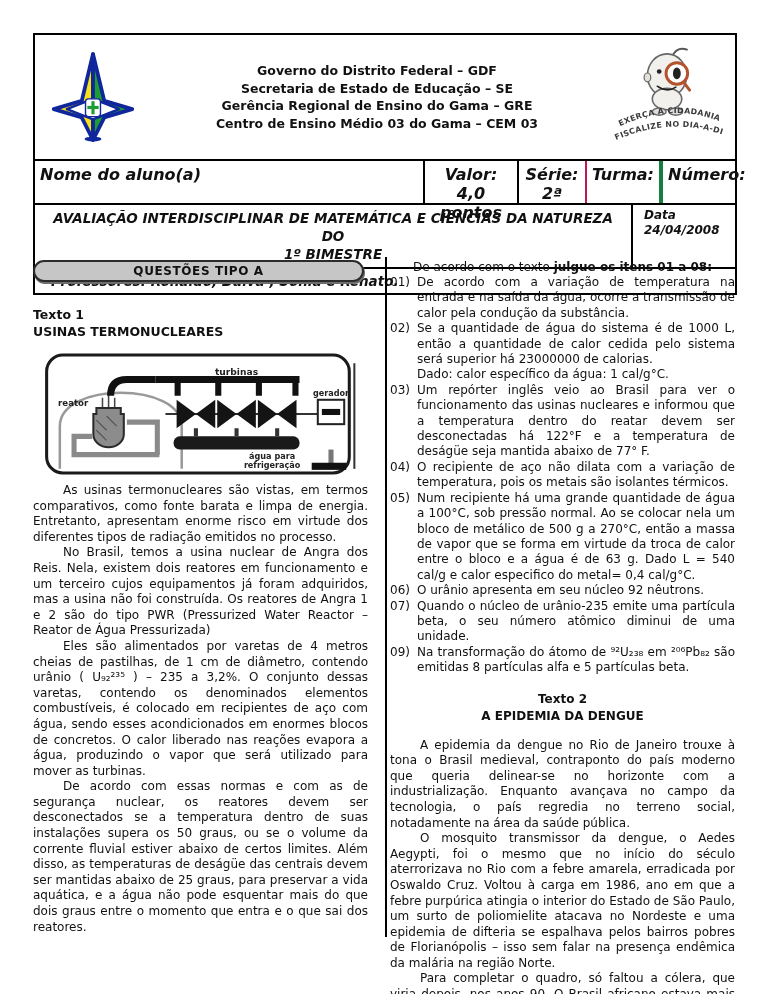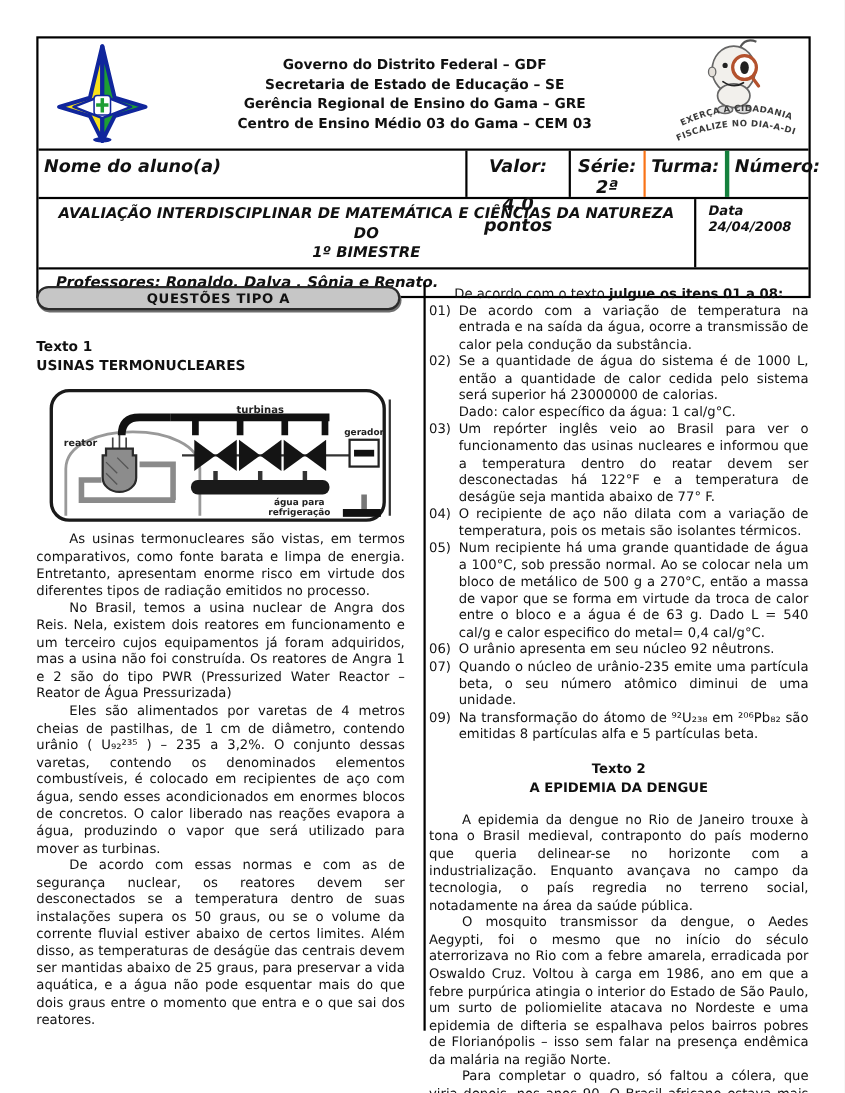--- a/index.html
+++ b/index.html
@@ -1,27 +1,27 @@
 <!DOCTYPE html>
 <html><head>
 <meta charset="utf-8">
 <style>
   html,body{margin:0;padding:0;background:#e8e8e8;}
   .page{position:relative;width:768px;height:994px;background:#ffffff;margin:0 auto;
         font-family:"DejaVu Sans","Liberation Sans",sans-serif;color:#111;overflow:hidden;}
   .frame{position:absolute;left:33px;top:33px;width:700px;border:2px solid #000;background:#fff;}
-  .header-row{display:flex;align-items:center;height:100px;padding:0 10px;justify-content:flex-end;}
+  .header-row{display:flex;align-items:center;height:100px;padding:12px 10px;justify-content:flex-end;}
   .org{flex:1;text-align:center;font-weight:bold;font-size:12.5px;line-height:17.5px;}
   .logo-wrap{width:96px;display:flex;justify-content:center;}
   .mascot-wrap{width:112px;display:flex;justify-content:center;}
   .info-row{display:flex;border-top:2px solid #000;height:42px;font-style:italic;font-weight:bold;font-size:16px;}
   .c-nome{flex:1;padding:4px 5px;}
   .c-valor,.c-serie{border-left:2px solid #000;text-align:center;display:flex;flex-direction:column;justify-content:space-between;padding:4px 2px;}
-  .c-valor{width:88px;gap:16px;} .c-serie{width:62px;}
-  .c-turma{width:62px;border-left:2px solid #f97316;padding:4px 5px;}
+  .c-valor{width:88px;} .c-serie{width:62px;}
+  .c-turma{width:62px;border-left:2px solid #be185d;padding:4px 5px;}
   .c-num{width:62px;border-left:4px solid #15803d;padding:4px 5px;font-style:italic;}
   .title-row{display:flex;border-top:2px solid #000;}
   .t-main{flex:1;text-align:center;font-weight:bold;font-style:italic;font-size:13.5px;line-height:18px;padding:4px 12px;}
   .t-data{width:80px;border-left:2px solid #000;font-weight:bold;font-style:italic;font-size:12px;line-height:15px;padding:3px 11px;}
   .prof-row{border-top:2px solid #000;font-weight:bold;font-style:italic;font-size:13.5px;padding:4px 16px;}
   .body{position:absolute;left:33px;top:260px;width:702px;display:flex;}
   .divider{position:absolute;left:352px;top:-3px;height:680px;width:2px;background:#000;}
   .col-left{width:344px;padding-right:9px;box-sizing:border-box;}
   .col-right{flex:1;padding-left:13px;box-sizing:border-box;}
   .badge{height:18px;border:2px solid #2b2b2b;border-radius:11px;background:#c6c6c6;

